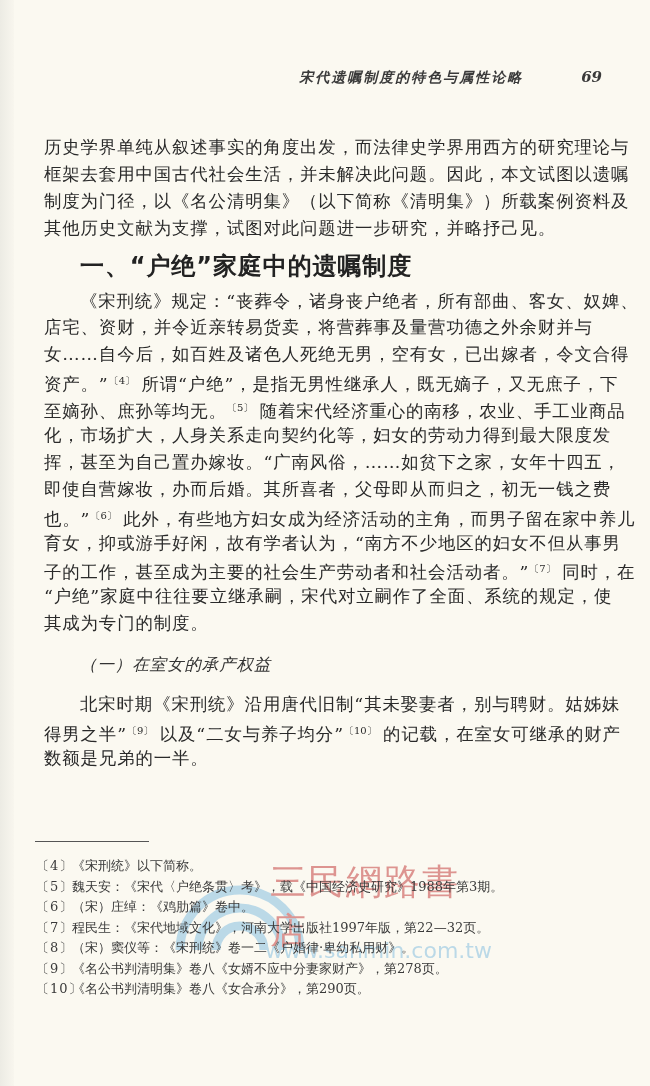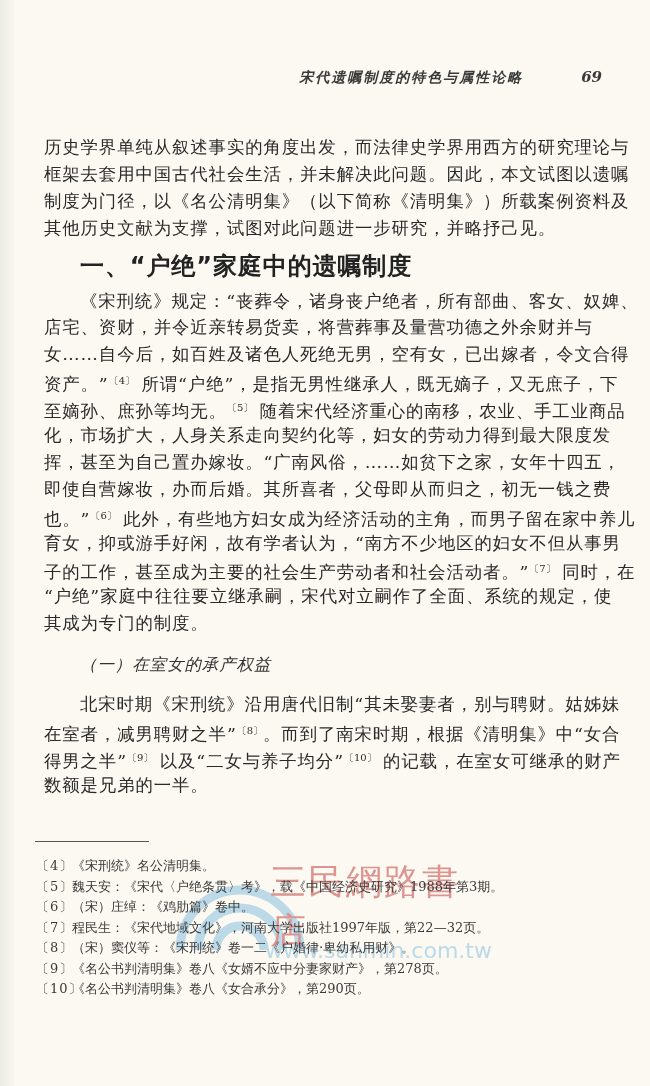--- a/index.html
+++ b/index.html
@@ -94,42 +94,41 @@
     <div class="line"><span>育女，抑或游手好闲，故有学者认为，“南方不少地区的妇女不但从事男</span></div>
     <div class="line"><span>子的工作，甚至成为主要的社会生产劳动者和社会活动者。”</span><sup class="ref">〔7〕</sup><span> 同时，在</span></div>
     <div class="line"><span>“户绝”家庭中往往要立继承嗣，宋代对立嗣作了全面、系统的规定，使</span></div>
     <div class="line"><span>其成为专门的制度。</span></div>
   </div>
 
   <div class="heading2">（一）在室女的承产权益</div>
 
   <div>
     <div class="line indent"><span>北宋时期《宋刑统》沿用唐代旧制“其未娶妻者，别与聘财。姑姊妹</span></div>
-    <div class="line"><span>在室者，减男聘财之半”</span><sup class="ref">〔8〕</sup><span>。而到了南宋时期，根据《清明集》中“女合</span></div>
     <div class="line"><span>得男之半”</span><sup class="ref">〔9〕</sup><span> 以及“二女与养子均分”</span><sup class="ref">〔10〕</sup><span> 的记载，在室女可继承的财产</span></div>
     <div class="line"><span>数额是兄弟的一半。</span></div>
   </div>
 </div>
 
 <div class="fn-rule"></div>
 
 <div class="watermark">
   <svg width="320" height="100">
     <path d="M10 100 A60 60 0 0 1 130 100" fill="none" stroke="#6fb3dd" stroke-width="9"></path>
     <path d="M28 100 A42 42 0 0 1 112 100" fill="none" stroke="#6fb3dd" stroke-width="9"></path>
     <path d="M46 100 A24 24 0 0 1 94 100" fill="none" stroke="#6fb3dd" stroke-width="9"></path>
   </svg>
   <span class="wm-cn">三民網路書店</span>
   <span class="wm-url">www.sanmin.com.tw</span>
 </div>
 
 <div class="footnotes">
   <div class="fn">
       <span class="fn-num">〔4〕</span>
-      <span>《宋刑统》名公清明集。</span>
+      <span>《宋刑统》以下简称。</span>
     </div>
   <div class="fn">
       <span class="fn-num">〔5〕</span>
       <span>魏天安：《宋代〈户绝条贯〉考》，载《中国经济史研究》1988年第3期。</span>
     </div>
   <div class="fn">
       <span class="fn-num">〔6〕</span>
       <span>（宋）庄绰：《鸡肋篇》卷中。</span>
     </div>
   <div class="fn">

